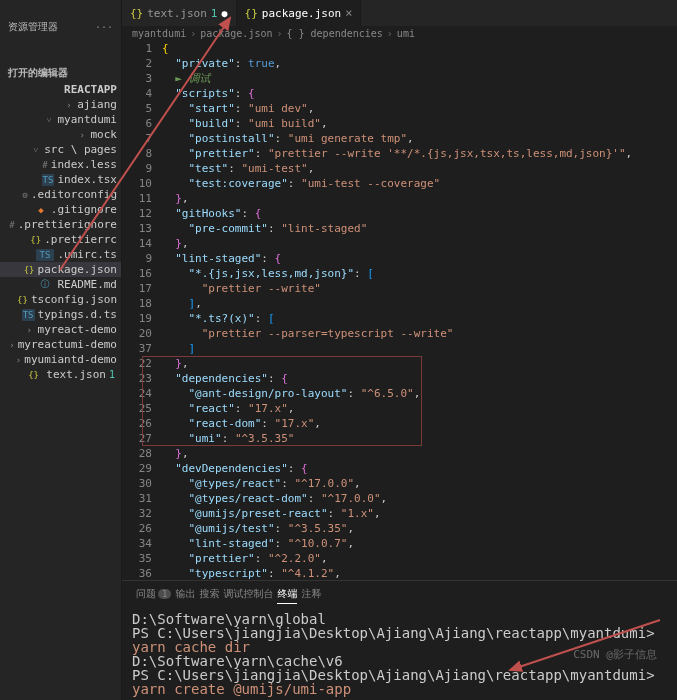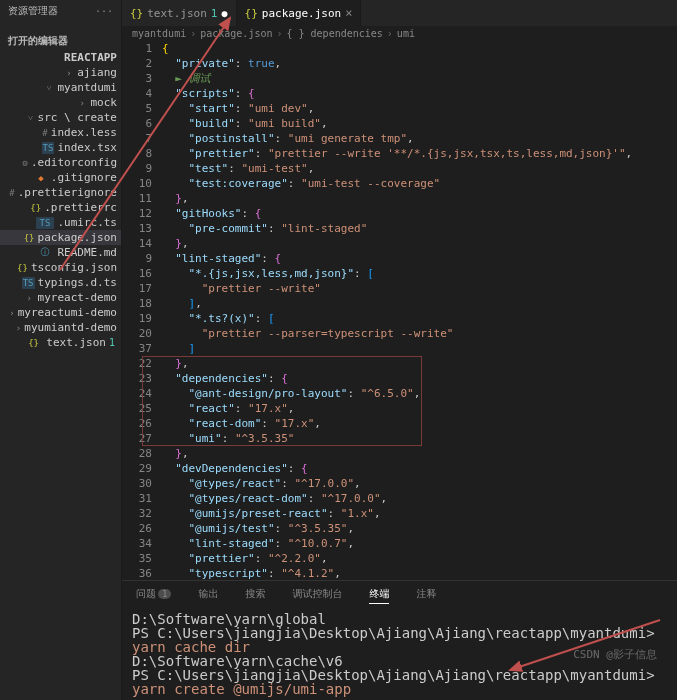--- a/index.html
+++ b/index.html
@@ -1,19 +1,19 @@
 <!DOCTYPE html>
 <html><head>
 <meta charset="utf-8">
 <style>
 * { margin: 0; padding: 0; box-sizing: border-box; }
 body { font-family: Consolas, monospace; font-size: 11px; background: #1e1e1e; color: #ccc; width: 677px; height: 700px; overflow: hidden; position: relative; }
 .container { display: flex; height: 100%; }
 .sidebar { width: 122px; background: #252526; border-right: 1px solid #1a1a1a; display: flex; flex-direction: column; }
-.sidebar-header { display: flex; align-items: center; padding: 4px 8px; color: #bbb; font-size: 10px; }
+.sidebar-header { display: flex; align-items: center; padding: 20px 8px; color: #bbb; font-size: 10px; }
 .sidebar-header .title { flex: 1; }
 .sidebar-header .dots { color: #888; }
 .sidebar-section-title { padding: 2px 8px; font-size: 10px; color: #bbb; font-weight: bold; margin-top: 10px; }
 .tree { font-size: 11px; }
 .tree-item { display: flex; align-items: center; padding: 1px 4px 1px 8px; cursor: pointer; color: #ccc; gap: 3px; white-space: nowrap; overflow: hidden; justify-content: flex-end; }
 .tree-item.selected { background: #37373d; }
 .tree-item.root { color: #ccc; font-weight: bold; }
 .tree-item .chev { width: 8px; font-size: 9px; color: #888; }
 .tree-item .icon { width: 32px; height: 12px; display: flex; align-items: center; justify-content: center; font-size: 9px; }
 .badge { margin-left: auto; color: #4ec9b0; font-size: 10px; padding-right: 2px; }
@@ -39,21 +39,21 @@
 .code .line { height: 15px; }
 .s-key { color: #9cdcfe; }
 .s-str { color: #ce9178; }
 .s-bool { color: #569cd6; }
 .s-brace { color: #ffd700; }
 .s-brace2 { color: #da70d6; }
 .s-brace3 { color: #179fff; }
 .s-comment { color: #6a9955; font-style: italic; }
 .highlight-box { position: absolute; border: 1px solid #7a3a3a; pointer-events: none; }
 .panel { background: #1e1e1e; border-top: 1px solid #333; }
-.panel-tabs { display: flex; gap: 27px; padding: 4px 14px; font-size: 10px; color: #888; }
+.panel-tabs { display: flex; gap: 4px; padding: 4px 14px; font-size: 10px; color: #888; }
 .panel-tab { cursor: pointer; padding: 2px 0; }
 .panel-tab.active { color: #fff; border-bottom: 1px solid #fff; }
 .panel-tab .count { background: #4d4d4d; border-radius: 7px; padding: 0 4px; font-size: 9px; margin-left: 2px; }
 .terminal { padding: 4px 10px; font-size: 14px; color: #ccc; font-family: Consolas, monospace; line-height: 14px; }
 .term-prompt { color: #ccc; }
 .term-cmd { color: #ce9178; }
 .arrow { position: absolute; pointer-events: none; }
 .watermark { position: absolute; bottom: 38px; right: 20px; color: #888; font-size: 11px; opacity: 0.7; }
 </style>
 </head>
@@ -77,21 +77,21 @@
         <div class="tree-item indent-1">
           <span class="chev">˅</span>
           <span>myantdumi</span>
         </div>
         <div class="tree-item indent-2">
           <span class="chev">›</span>
           <span>mock</span>
         </div>
         <div class="tree-item indent-2">
           <span class="chev">˅</span>
-          <span>src \ create</span>
+          <span>src \ pages</span>
         </div>
         <div class="tree-item indent-3">
           <span class="chev"></span>
           <span class="icon icon-hash">#</span>
           <span>index.less</span>
         </div>
         <div class="tree-item indent-3">
           <span class="chev"></span>
           <span class="icon icon-ts">TS</span>
           <span>index.tsx</span>

